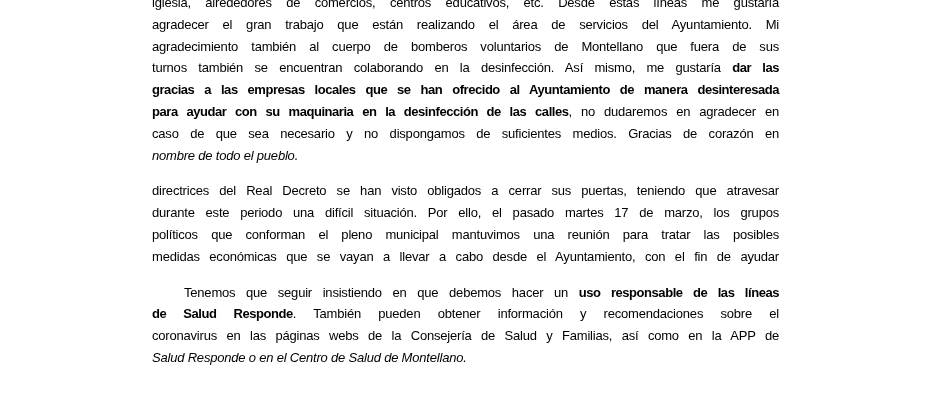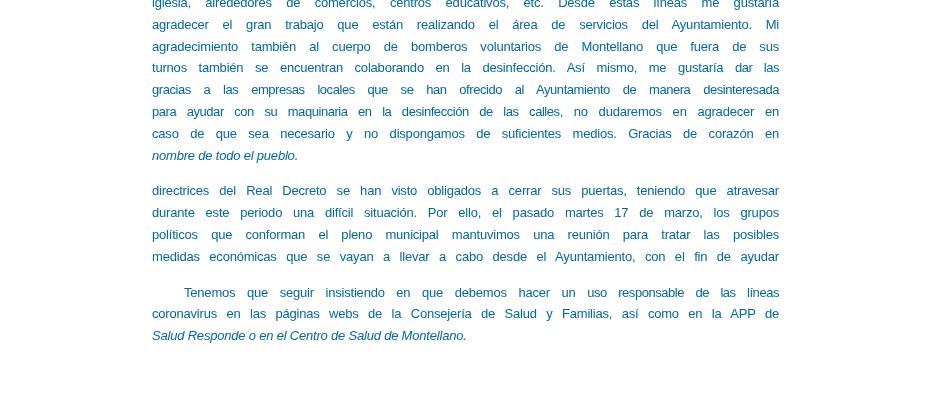--- a/index.html
+++ b/index.html
@@ -7,21 +7,21 @@
     padding: 0;
     background: #ffffff;
   }
   .page {
     position: relative;
     width: 852px;
     height: 400px;
     background: #ffffff;
     overflow: hidden;
     font-family: "Liberation Sans", sans-serif;
-    color: #0369a1;
+    color: #000000;
   }
   .doc {
     position: absolute;
     left: 152px;
     top: -8px;
     width: 627px;
   }
   .para {
     margin: 0 0 14px 0;
   }
@@ -35,21 +35,21 @@
   }
   .line.last {
     text-align-last: left;
     font-style: italic;
     -moz-text-align-last: left;
   }
   .line.indent {
     text-indent: 32px;
   }
   .b {
-    font-weight: normal;
+    font-weight: bold;
     letter-spacing: -0.45px;
   }
 </style>
 </head>
 <body>
 
 <div class="page">
   <div class="doc" id="doc">
       <div class="para">
         <div class="line"><span>iglesia,  alrededores de comercios, centros educativos, etc. Desde  estas líneas me gustaría</span></div>
@@ -62,17 +62,18 @@
         <div class="line last"><span>nombre de todo el pueblo.</span></div>
       </div>
       <div class="para">
         <div class="line"><span>directrices del Real Decreto se han visto obligados a cerrar sus puertas, teniendo que atravesar</span></div>
         <div class="line"><span>durante este periodo una difícil situación. Por ello, el pasado martes 17 de marzo, los grupos</span></div>
         <div class="line"><span>políticos que conforman el pleno municipal mantuvimos una reunión para tratar las posibles</span></div>
         <div class="line"><span>medidas económicas que se vayan a llevar a cabo desde el Ayuntamiento, con el fin de ayudar</span></div>
       </div>
       <div class="para">
         <div class="line indent"><span>Tenemos que seguir insistiendo en que debemos hacer un </span><span class="b">uso responsable de las líneas</span></div>
+        <div class="line"><span class="b">de Salud Responde</span><span>. También pueden obtener información y recomendaciones sobre el</span></div>
         <div class="line"><span>coronavirus  en las páginas webs de la Consejería de Salud y Familias, así como en la APP de</span></div>
         <div class="line last"><span>Salud Responde o en el Centro de Salud de Montellano.</span></div>
       </div>
     </div>
 </div>
 
 </body></html>

